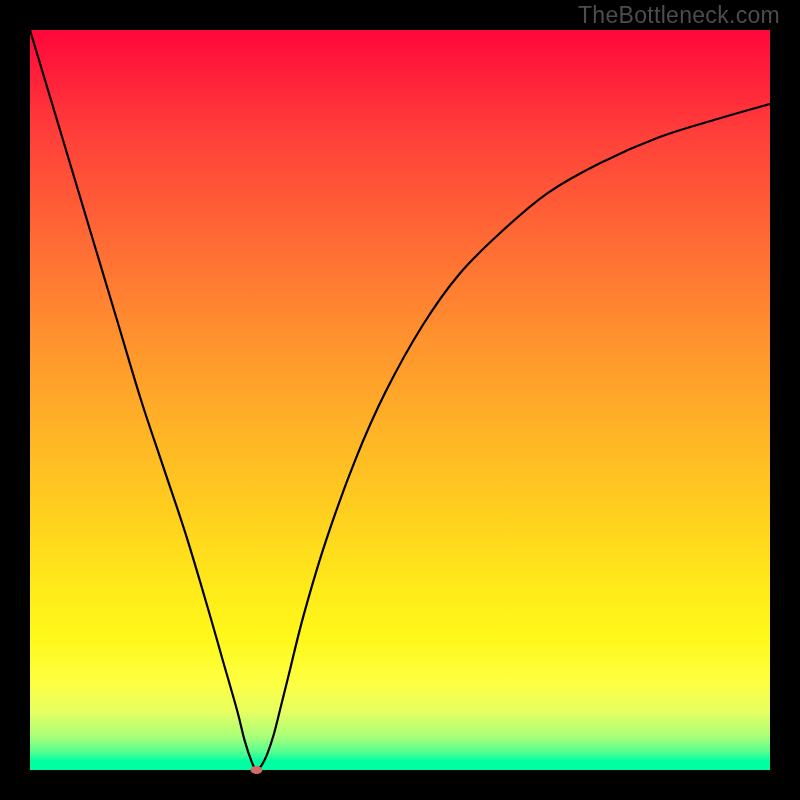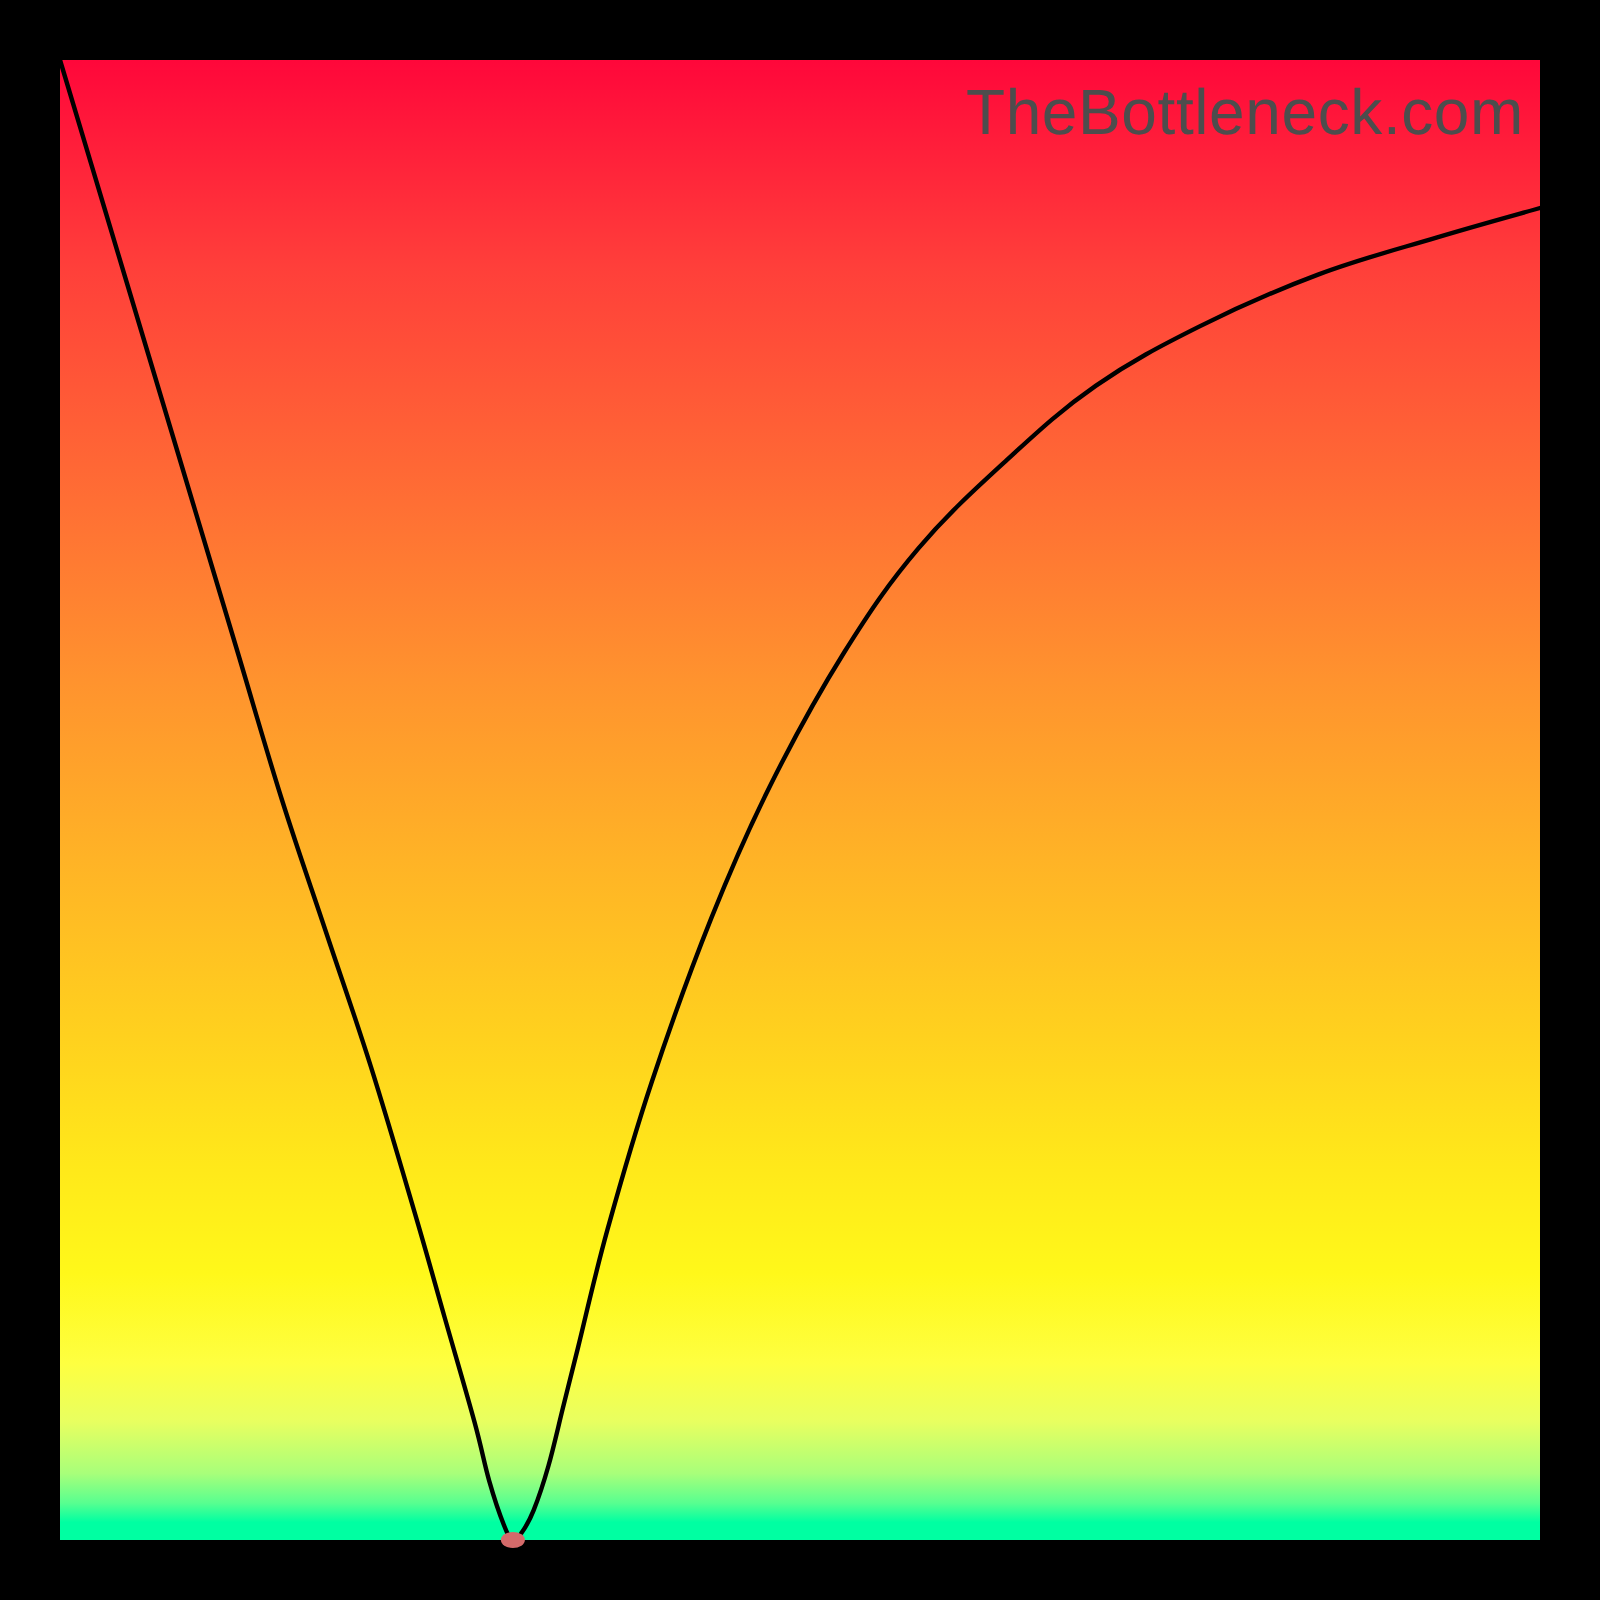--- a/index.html
+++ b/index.html
@@ -13,28 +13,27 @@
   }
   .frame {
     position: relative;
     width: 800px;
     height: 800px;
     background: #000;
   }
   .watermark {
     position: absolute;
     top: 2px;
-    right: 38px;
+    right: 20px;
     color: #4d4d4d;
-    font-size: 32px;
+    font-size: 23px;
     font-weight: 400;
     letter-spacing: 0.3px;
     z-index: 10;
     user-select: none;
-    margin-top: 36px;
   }
   .plot-area {
     position: absolute;
     left: 30px;
     top: 30px;
     width: 740px;
     height: 740px;
     
     background: linear-gradient(
       to bottom,

